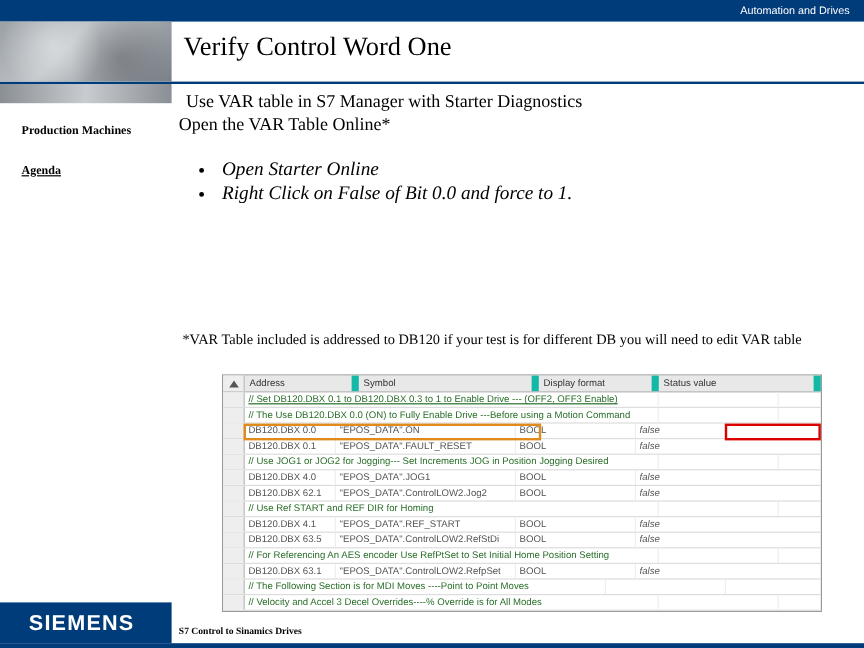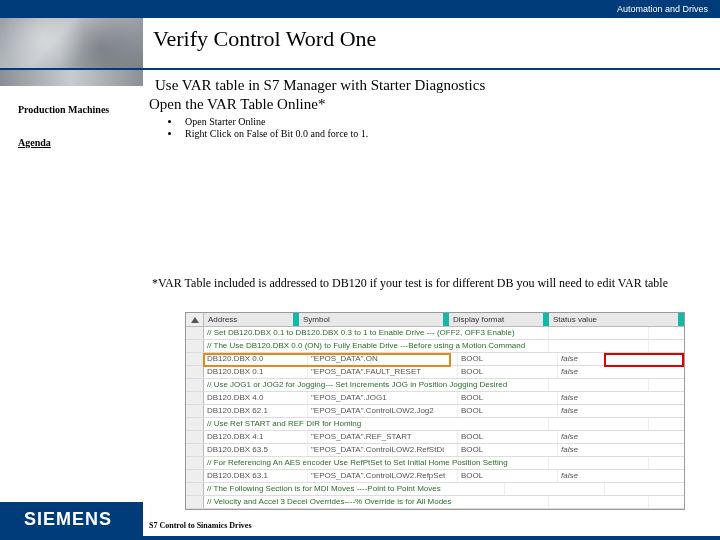--- a/index.html
+++ b/index.html
@@ -15,37 +15,37 @@
   .divider { height: 2px; background: #003b7a; }
 
   .midrow { display: flex; }
   .sidebar { width: 143px; min-height: 160px; }
   .thin-img { height: 16px; background: linear-gradient(90deg,#8a8f95,#c8ccd0,#8a8f95); }
   .side-item { font-size: 10px; font-weight: bold; color: #000; padding: 18px 8px 4px 18px; font-family: Garamond, Georgia, serif; }
   .underline { text-decoration: underline; }
 
   .content { flex: 1; padding: 6px 6px 0 6px; font-family: Garamond, Georgia, serif; font-size: 15px; line-height: 1.25; }
   .content .line1 { padding-left: 6px; }
-  .content ul { list-style: disc; padding-left: 32px; margin-top: 2px; font-size: 10px; }
+  .content ul { list-style: disc; padding-left: 32px; margin-top: 18px; font-size: 16px; font-style: italic; }
   .content li { padding-left: 4px; }
 
   .note { font-size: 12px; font-family: Garamond, Georgia, serif; padding: 46px 10px 0 152px; line-height: 1.2; }
 
   .screenshot { margin: 22px 0 0 185px; width: 500px; border: 1px solid #999; background: #fff; font-family: Arial, sans-serif; font-size: 8px; color: #333; position: relative; }
   .ss-head { display: flex; background: #e8e8e8; border-bottom: 1px solid #bbb; }
   .ss-gut { width: 18px; border-right: 1px solid #bbb; background: #eee; display:flex; align-items:center; justify-content:center; }
   .ss-gut::before { content:''; width:0; height:0; border-left:4px solid transparent; border-right:4px solid transparent; border-bottom:6px solid #555; }
   .ss-h { padding: 2px 4px; border-right: 6px solid #14b8a6; }
   .h-addr { width: 95px; }
   .h-sym  { width: 150px; }
   .h-fmt  { width: 100px; }
   .h-stat { flex: 1; }
   .ss-row { display: flex; border-bottom: 1px solid #ddd; min-height: 13px; color:#555; }
   .ss-row .ss-gut::before { border:none; }
-  .c-addr { width: 104px; padding: 1px 3px; border-right:1px solid #eee; white-space:nowrap; overflow:hidden; }
+  .c-addr { width: 76px; padding: 1px 3px; border-right:1px solid #eee; white-space:nowrap; overflow:hidden; }
   .c-sym  { width: 150px; padding: 1px 3px; border-right:1px solid #eee; white-space:nowrap; overflow:hidden; }
   .c-fmt  { width: 100px; padding: 1px 3px; border-right:1px solid #eee; }
   .c-stat { flex:1; padding: 1px 3px; font-style: italic; }
   .comment-row .c-addr { width: 345px; color:#2a6e2a; }
   .highlight-orange { position:absolute; border:2px solid #e08b1e; pointer-events:none; }
   .highlight-red { position:absolute; border:2px solid #d00; pointer-events:none; }
 
   .footer { position: absolute; bottom: 0; left: 0; right: 0; }
   .logo-row { display:flex; align-items:flex-end; }
   .logo-wrap { background:#003b7a; width:143px; height:34px; display:flex; align-items:center; padding-left:24px; }
@@ -89,21 +89,21 @@
   <div class="ss-head">
     <div class="ss-gut"></div>
     <div class="ss-h h-addr">Address</div>
     <div class="ss-h h-sym">Symbol</div>
     <div class="ss-h h-fmt">Display format</div>
     <div class="ss-h h-stat">Status value</div>
   </div>
   <div id="ss-body">
       <div class="ss-row comment-row">
         <div class="ss-gut"></div>
-        <div class="c-addr" style="width: 345px;">// Set DB120.DBX 0.1 to DB120.DBX 0.3 to 1 to Enable Drive --- (OFF2, OFF3 Enable)</div>
+        <div class="c-addr" style="width: 345px; text-decoration: underline;">// Set DB120.DBX 0.1 to DB120.DBX 0.3 to 1 to Enable Drive --- (OFF2, OFF3 Enable)</div>
         <div class="c-fmt"></div>
         <div class="c-stat"></div>
       </div>
       <div class="ss-row comment-row">
         <div class="ss-gut"></div>
         <div class="c-addr" style="width: 345px;">// The Use DB120.DBX 0.0 (ON) to Fully Enable Drive ---Before using a Motion Command</div>
         <div class="c-fmt"></div>
         <div class="c-stat"></div>
       </div>
       <div class="ss-row">

